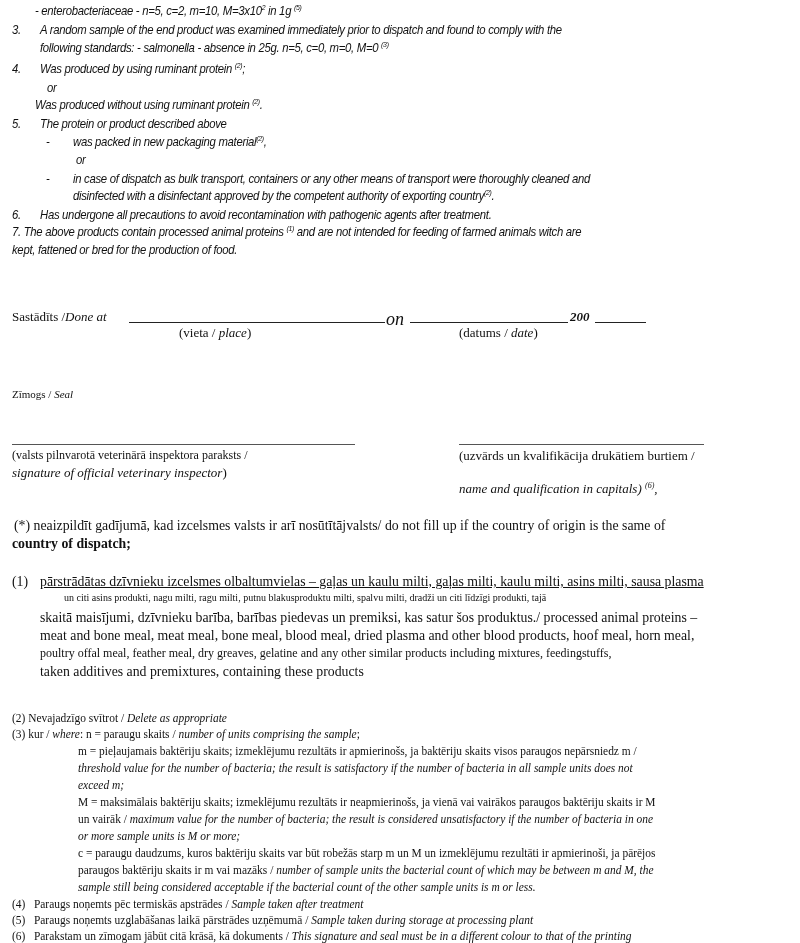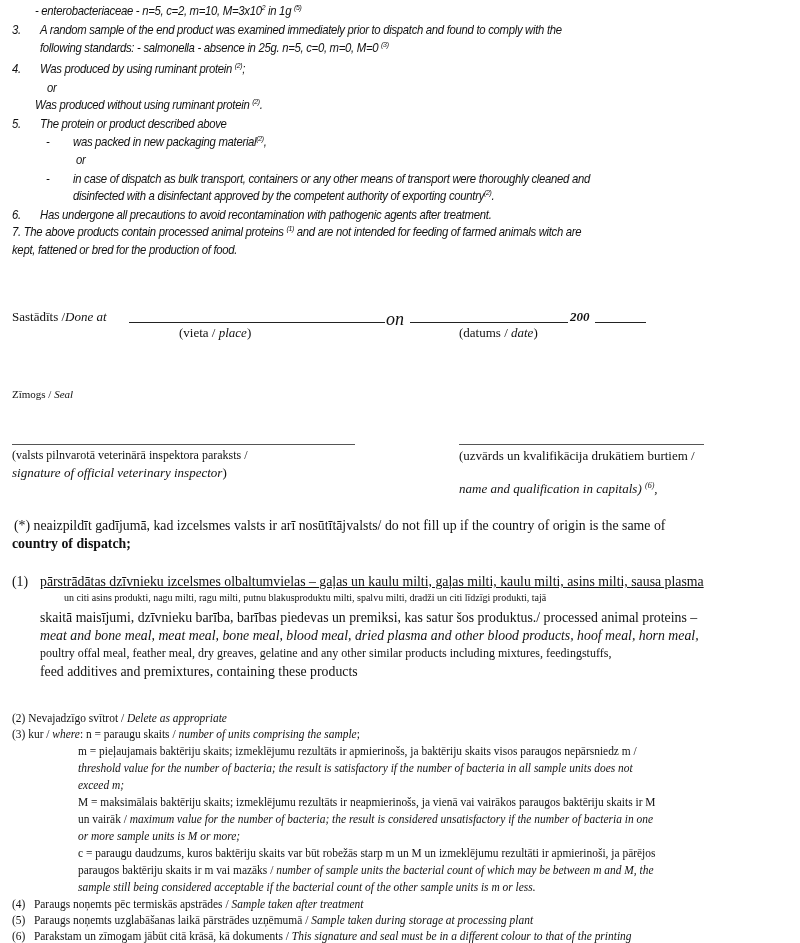--- a/index.html
+++ b/index.html
@@ -68,23 +68,23 @@
 <div class="ab serif" style="left:459px;top:448px;font-size:13px;">(uzvārds un kvalifikācija drukātiem burtiem /</div>
 <div class="ab serif" style="left:459px;top:465px;font-size:13px;margin-top:16px;"><span class="it">name and qualification in capitals) </span><span class="sup it">(6)</span><span>,</span></div>
 
 <div class="ab serif" style="left:14px;top:518px;font-size:13.8px;">(*) neaizpildīt gadījumā, kad izcelsmes valsts ir arī nosūtītājvalsts/ do not fill up if the country of origin is the same of</div>
 <div class="ab serif" style="left:12px;top:536px;font-size:13.8px;font-weight:bold;">country of dispatch;</div>
 
 <div class="ab serif" style="left:12px;top:574px;font-size:13.8px;">(1)</div>
 <div class="ab serif" style="left:40px;top:574px;font-size:13.8px;text-decoration:underline;">pārstrādātas dzīvnieku izcelsmes olbaltumvielas – gaļas un kaulu milti, gaļas milti, kaulu milti, asins milti, sausa plasma</div>
 <div class="ab serif" style="left:40px;top:592px;font-size:10px;margin-left:24px;">un citi asins produkti, nagu milti, ragu milti, putnu blakusproduktu milti, spalvu milti, dradži un citi līdzīgi produkti, tajā</div>
 <div class="ab serif" style="left:40px;top:610px;font-size:13.8px;">skaitā maisījumi, dzīvnieku barība, barības piedevas un premiksi, kas satur šos produktus./ processed animal proteins –</div>
-<div class="ab serif" style="left:40px;top:628px;font-size:13.8px;font-style:italic;">meat and bone meal, meat meal, bone meal, blood meal, dried plasma and other blood products, hoof meal, horn meal,</div>
+<div class="ab serif" style="left:40px;top:628px;font-size:13.8px;">meat and bone meal, meat meal, bone meal, blood meal, dried plasma and other blood products, hoof meal, horn meal,</div>
 <div class="ab serif" style="left:40px;top:646px;font-size:12px;">poultry offal meal, feather meal, dry greaves, gelatine and any other similar products including mixtures, feedingstuffs,</div>
-<div class="ab serif" style="left:40px;top:664px;font-size:13.8px;">feed additives and premixtures, containing these products</div>
+<div class="ab serif" style="left:40px;top:664px;font-size:13.8px;">taken additives and premixtures, containing these products</div>
 
 <div class="ab sm" style="left:12px;top:711px;"><span>(2) Nevajadzīgo svītrot / </span><span class="it">Delete as appropriate</span></div>
 
 <div class="ab sm" style="left:12px;top:727px;"><span>(3) kur / </span><span class="it">where</span><span>: n = paraugu skaits / </span><span class="it">number of units comprising the sample</span><span>;</span></div>
 <div class="ab sm" style="left:78px;top:744px;">m = pieļaujamais baktēriju skaits; izmeklējumu rezultāts ir apmierinošs, ja baktēriju skaits visos paraugos nepārsniedz m /</div>
 <div class="ab sm it" style="left:78px;top:761px;">threshold value for the number of bacteria; the result is satisfactory if the number of bacteria in all sample units does not</div>
 <div class="ab sm it" style="left:78px;top:778px;">exceed m;</div>
 <div class="ab sm" style="left:78px;top:795px;">M = maksimālais baktēriju skaits; izmeklējumu rezultāts ir neapmierinošs, ja vienā vai vairākos paraugos baktēriju skaits ir M</div>
 <div class="ab sm" style="left:78px;top:812px;"><span>un vairāk / </span><span class="it">maximum value for the number of bacteria; the result is considered unsatisfactory if the number of bacteria in one</span></div>
 <div class="ab sm it" style="left:78px;top:829px;">or more sample units is M or more;</div>

